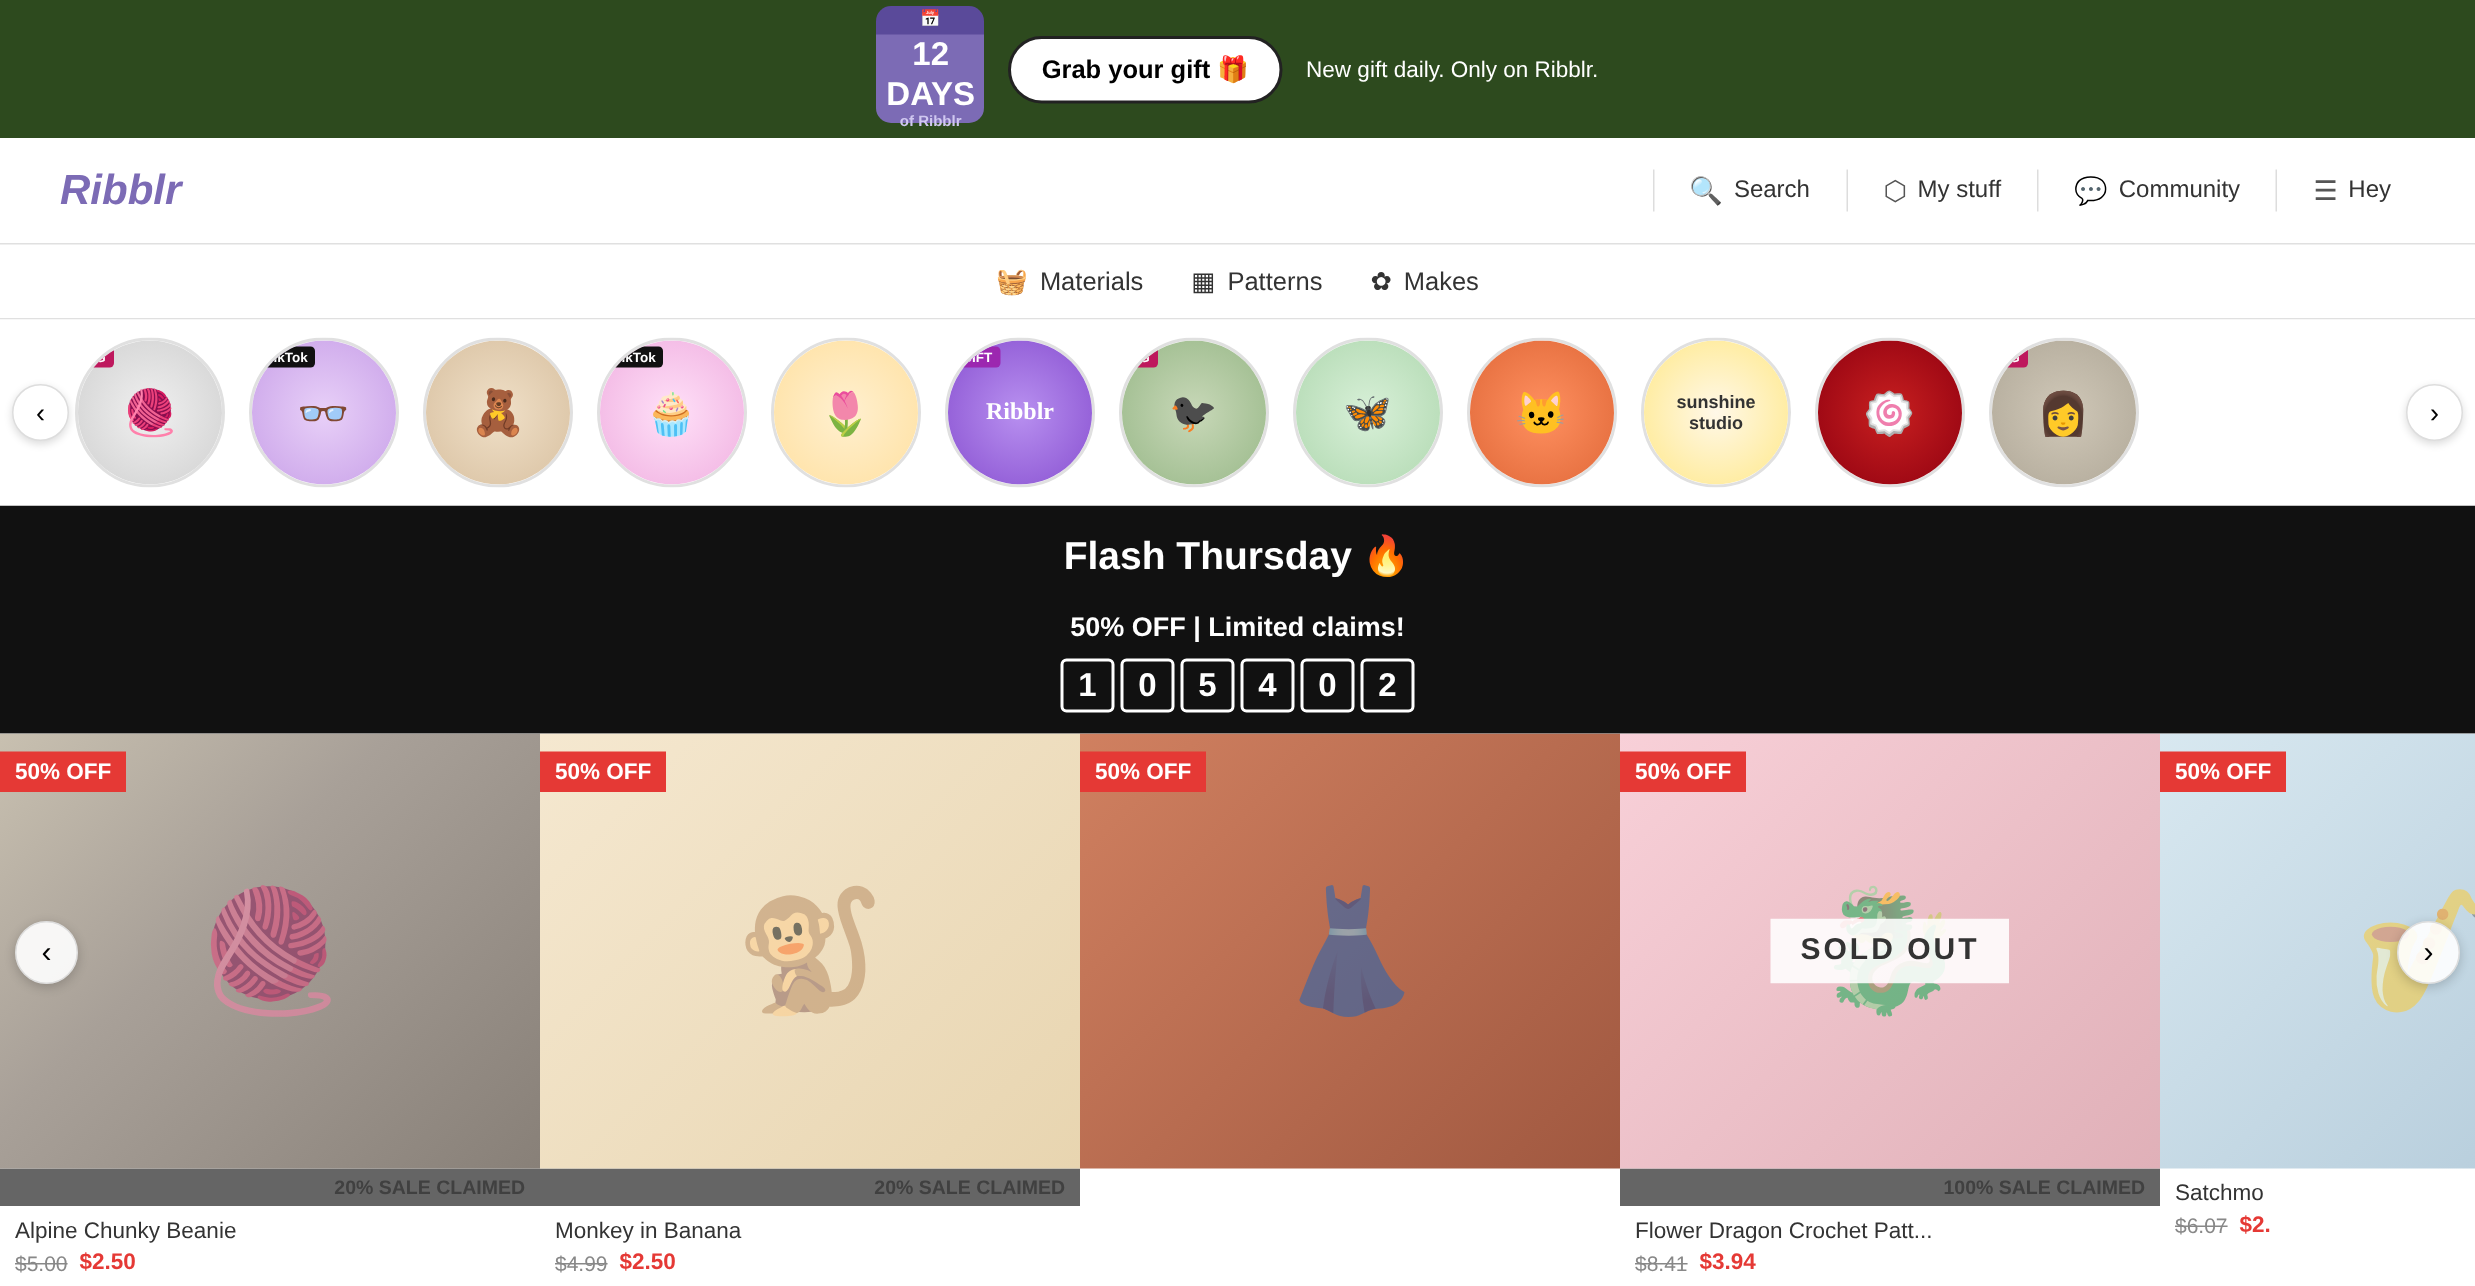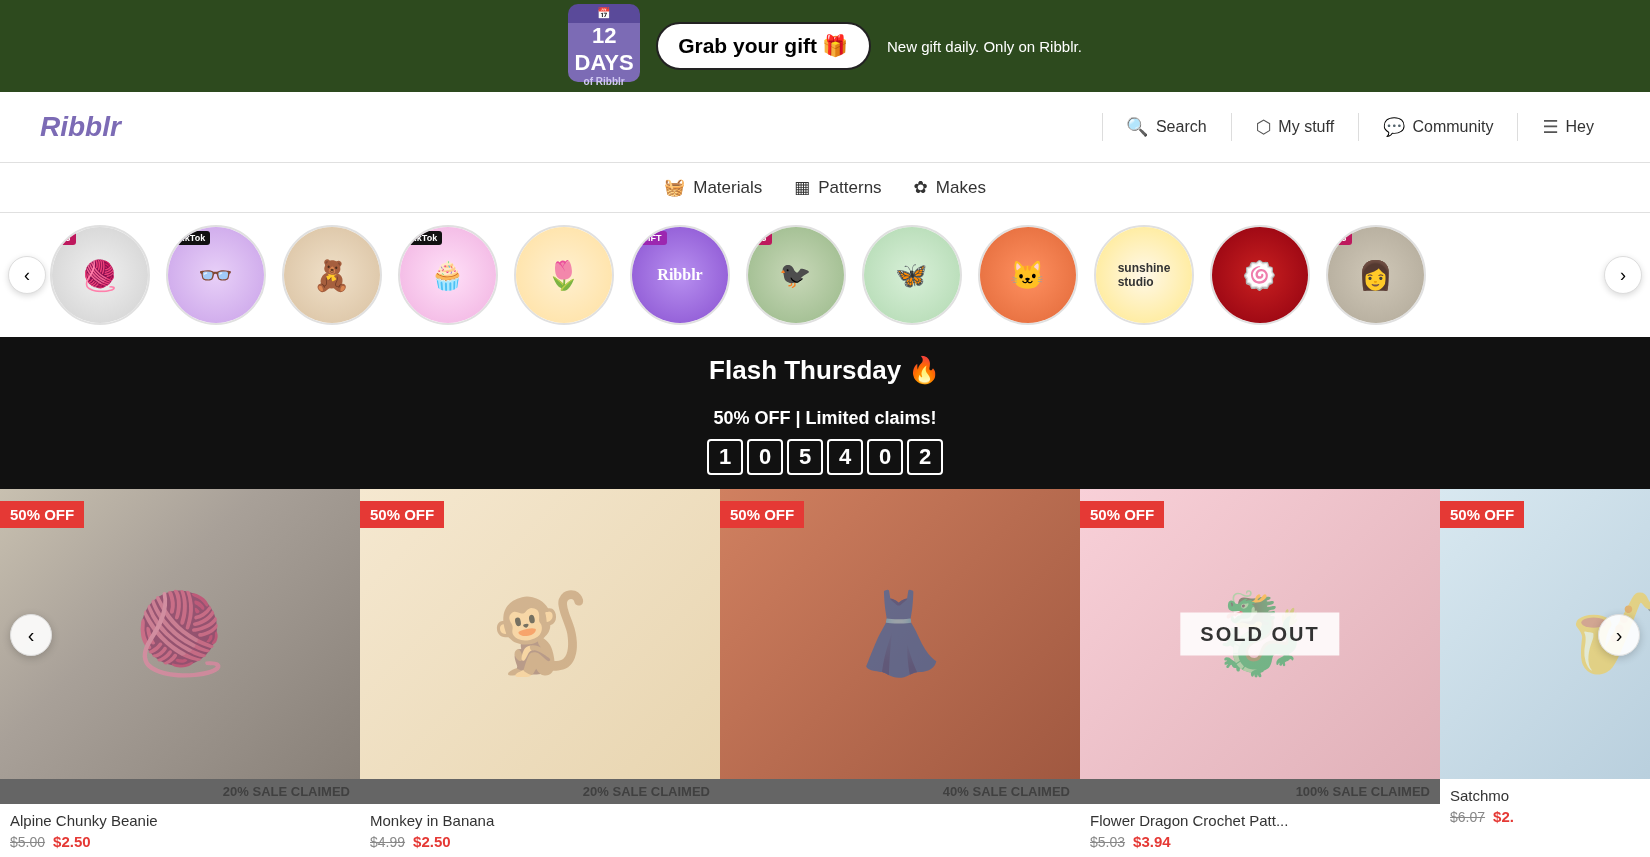--- a/index.html
+++ b/index.html
@@ -46,21 +46,21 @@
     .calendar-icon .of-ribblr {
       font-size: 10px;
       color: #d0c8f0;
       text-align: right;
     }
     .grab-gift-btn {
       background: white;
       border: 2px solid #222;
       border-radius: 25px;
       padding: 10px 20px;
-      font-size: 21px;
+      font-size: 17px;
       font-weight: 700;
       cursor: pointer;
       display: flex;
       align-items: center;
       gap: 6px;
     }
     .banner-subtitle {
       color: white;
       font-size: 15px;
     }
@@ -506,21 +506,21 @@
       <div class="story-item">
         <div class="story-circle">
           <div class="story-circle-inner story-orange" style="width: 100%; height: 100%; display: flex; align-items: center; justify-content: center; font-size: 26px; font-weight: 700; color: white; text-align: center; background: radial-gradient(circle, rgb(255, 144, 96), rgb(224, 104, 56));">
             <span style="font-size:28px">🐱</span>
           </div>
         </div>
       </div>
       <div class="story-item">
         <div class="story-circle">
           <div class="story-circle-inner story-sunshine" style="width: 100%; height: 100%; display: flex; align-items: center; justify-content: center; font-size: 26px; font-weight: 700; color: white; text-align: center; background: radial-gradient(circle, rgb(255, 248, 232), rgb(255, 232, 136));">
-            <span style="font-size:12px;color:#333;font-weight:700;text-align:left;line-height:1.2;">sunshine<br>studio</span>
+            <span style="font-size:12px;color:#333;font-weight:700;text-align:center;line-height:1.2;">sunshine<br>studio</span>
           </div>
         </div>
       </div>
       <div class="story-item">
         <div class="story-circle">
           <div class="story-circle-inner story-red" style="width: 100%; height: 100%; display: flex; align-items: center; justify-content: center; font-size: 26px; font-weight: 700; color: white; text-align: center; background: radial-gradient(circle, rgb(200, 32, 32), rgb(144, 0, 16));">
             <span style="font-size:28px">🍥</span>
           </div>
         </div>
       </div>
@@ -579,33 +579,32 @@
           <span class="price-old">$4.99</span>
           <span class="price-new">$2.50</span>
         </div>
       </div>
     </div>
     <div class="product-card">
       <div class="product-img img-cardigan">
         <span style="font-size: 80px; opacity: 0.5;">👗</span>
         <div class="discount-badge">50% OFF</div>
       </div>
-      <div class="sale-claimed-bar">40% SALE CLAIMED</div>
     </div>
     <div class="product-card">
       <div class="product-img img-dragon">
         <span style="font-size: 80px; opacity: 0.5;">🐉</span>
         <div class="discount-badge">50% OFF</div>
         <div class="sold-out-overlay">SOLD OUT</div>
       </div>
       <div class="sale-claimed-bar">100% SALE CLAIMED</div>
       <div class="product-info">
         <div class="product-title">Flower Dragon Crochet Patt...</div>
         <div class="product-prices">
-          <span class="price-old">$5.03</span>
+          <span class="price-old">$8.41</span>
           <span class="price-new">$3.94</span>
         </div>
       </div>
     </div>
     <div class="product-card">
       <div class="product-img img-satchmo">
         <span style="font-size: 80px; opacity: 0.5;">🎷</span>
         <div class="discount-badge">50% OFF</div>
       </div>
       <div class="product-info">

